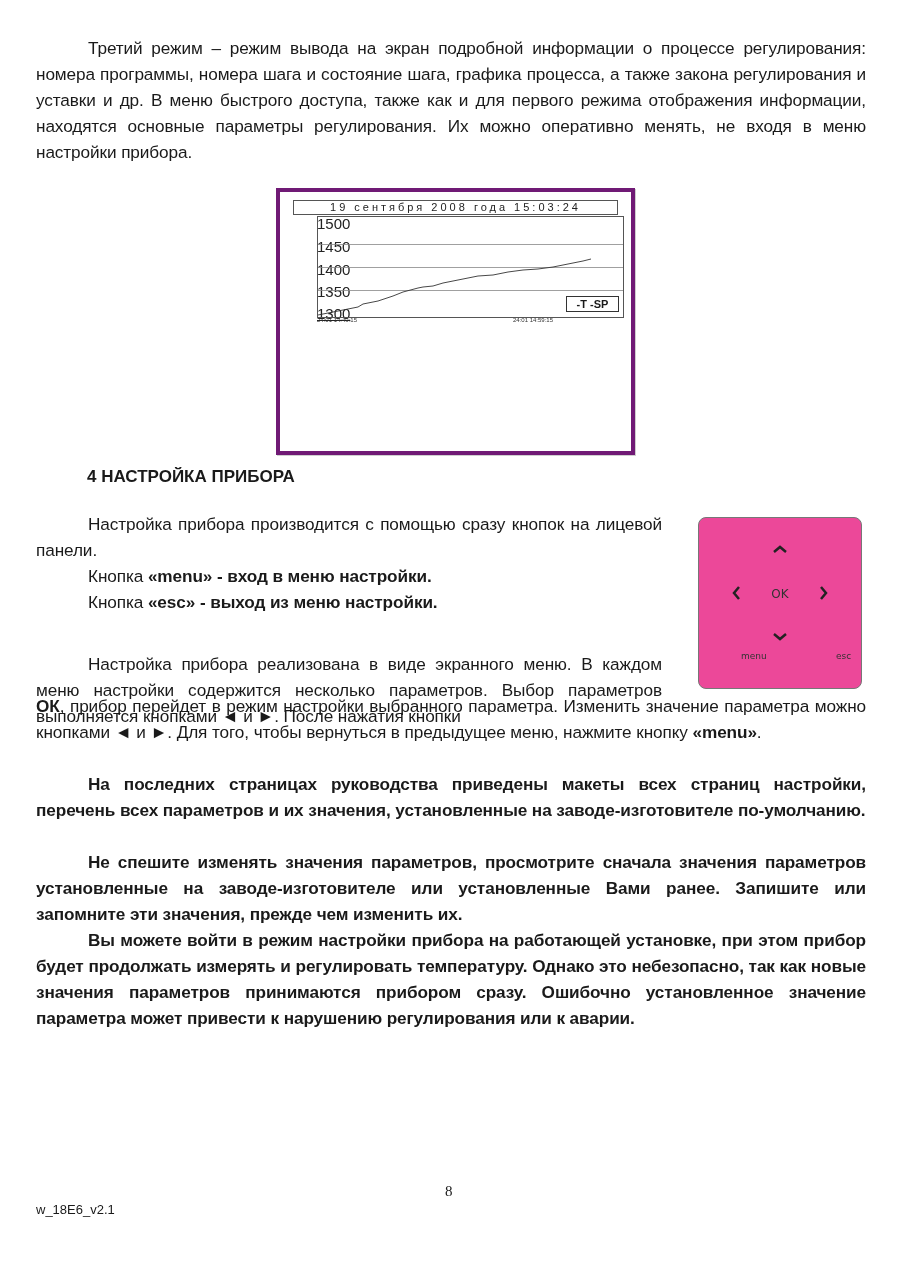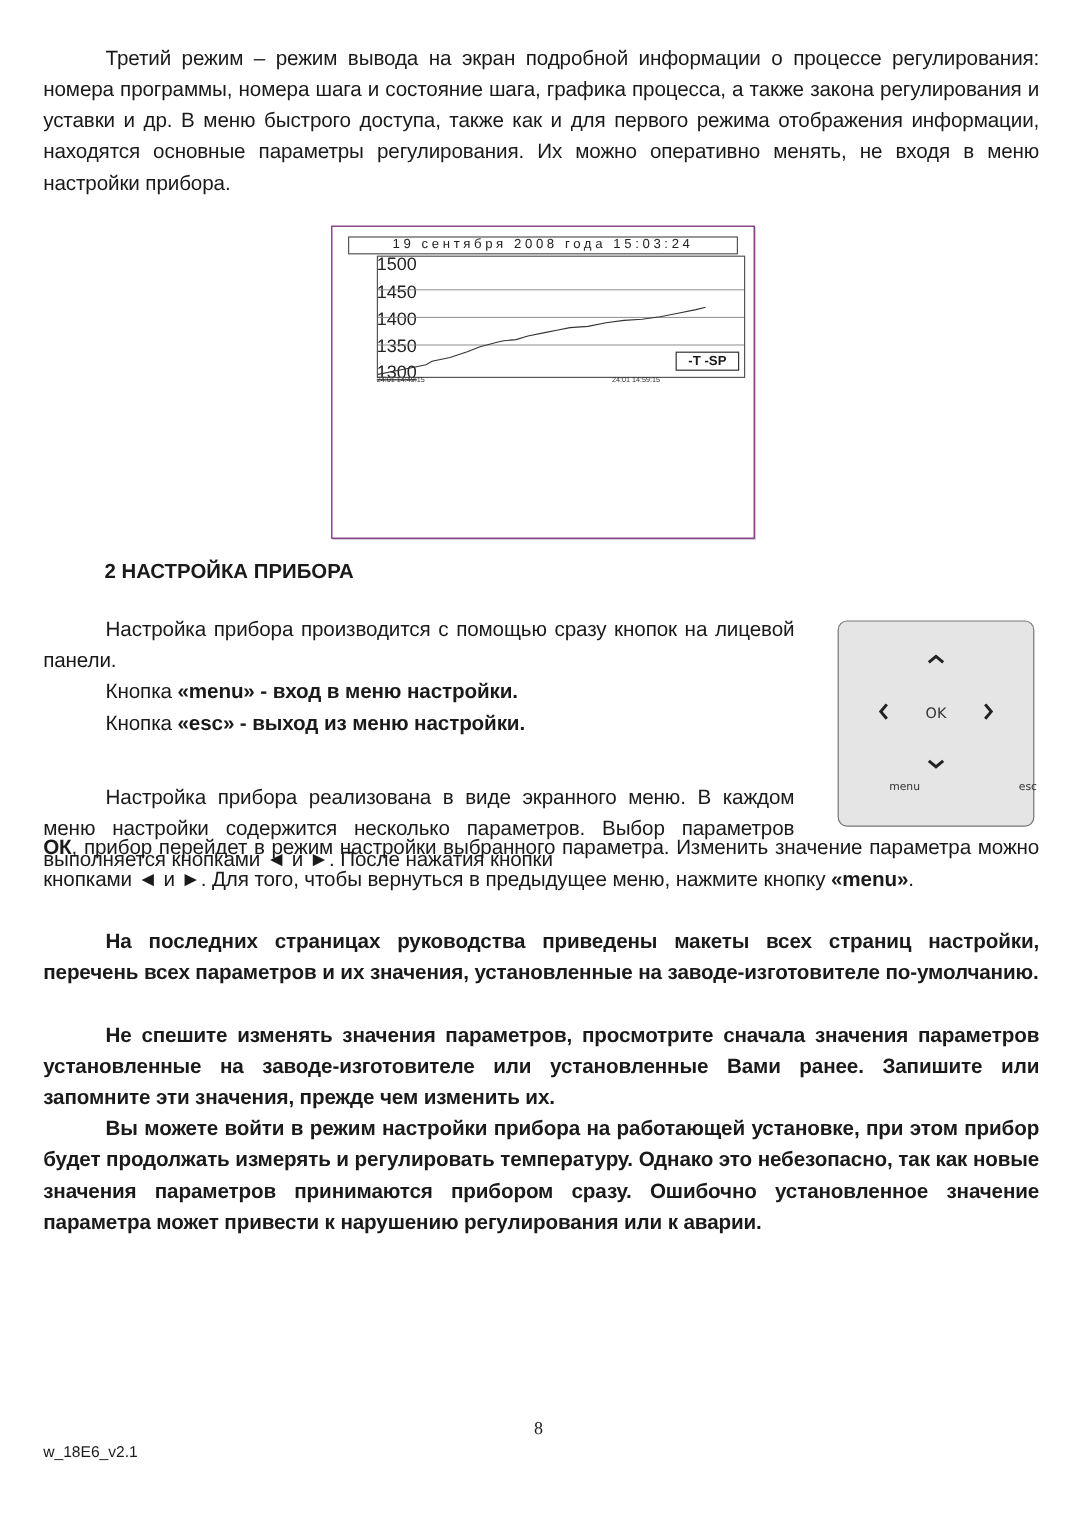--- a/index.html
+++ b/index.html
@@ -7,38 +7,38 @@
          font-family: "Liberation Sans", "DejaVu Sans", sans-serif; color: #1a1a1a; }
   .para { position: absolute; left: 36px; width: 830px; font-size: 17.2px; line-height: 26px;
           text-align: justify; text-align-last: left; margin: 0;
           font-family: "Liberation Sans Narrow", "Liberation Sans", sans-serif; letter-spacing: -0.1px; }
   .indent { text-indent: 52px; }
   .b { font-weight: bold; }
   .narrow { width: 626px; }
 
   
   .device { position: absolute; left: 276px; top: 188px; width: 351px; height: 259px;
-            border: 1px solid #701a75; box-shadow: 1px 1px 0 #cfcfcf; background: #fff; }
+            border: 4px solid #701a75; box-shadow: 1px 1px 0 #cfcfcf; background: #fff; }
   .date-bar { position: absolute; left: 13px; top: 8px; width: 323px; height: 13px;
               border: 1px solid #555; font-size: 11px; line-height: 13px; text-align: center;
               letter-spacing: 3px; color: #222; }
   .plot { position: absolute; left: 37px; top: 24px; width: 305px; height: 100px;
           border: 1px solid #555; }
   .ytick { position: absolute; left: 11px; font-size: 15px; color: #222; width: 26px; margin-left: 26px; }
   .xtick { position: absolute; font-size: 6px; color: #333; }
   .legend { position: absolute; left: 286px; top: 104px; width: 51px; height: 14px;
             border: 1px solid #333; font-size: 11px; font-weight: bold; line-height: 14px; text-align: center; }
   .info { position: absolute; left: 10px; top: 132px; width: 331px; height: 118px;
           border: 1px solid #555; }
   .info-line { position: absolute; font-size: 11.5px; color: #222; white-space: nowrap; }
   .box { position: absolute; border: 1px solid #333; font-size: 11px; padding-left: 8px; line-height: 14px; }
 
   
   .keypad { position: absolute; left: 698px; top: 517px; width: 162px; height: 170px;
-            border: 1px solid #777; border-radius: 8px; background: #e5e5e5; }
+            border: 1px solid #777; border-radius: 8px; background: #ec4899; }
   .key { position: absolute; color: #222; text-align: center; cursor: pointer; }
   .key svg { display: block; }
   .key-label { font-size: 12px; font-family: "DejaVu Sans", sans-serif; color: #333; }
   .key-small { font-size: 9px; font-family: "DejaVu Sans", sans-serif; color: #333; margin-left: 20px; }
 
   .heading { position: absolute; left: 87px; top: 467px; font-size: 17px; font-weight: bold;
              font-family: "Liberation Sans Narrow", "Liberation Sans", sans-serif; }
   .page-num { position: absolute; left: 445px; top: 1183px; font-size: 15px;
               font-family: "Liberation Serif", serif; }
   .doc-code { position: absolute; left: 36px; top: 1202px; font-size: 13px;
@@ -65,21 +65,21 @@
       <line x1="0" y1="73.5" x2="305" y2="73.5" stroke="#888" stroke-width="0.8"></line>
       <polyline fill="none" stroke="#333" stroke-width="0.9" points="0,98 15,95 30,92 40,90 45,87 60,84 75,79 85,75 100,71 105,70 115,69 125,66 140,63 150,61 160,59 175,58 190,55 205,53 220,52 235,50 250,47 265,44 273,42"></polyline>
     </svg>
   </div>
   <span class="xtick" style="left:37px;top:125px;">24:01 14:49:15</span>
   <span class="xtick" style="left:233px;top:125px;">24:01 14:59:15</span>
   <div class="legend">-T -SP</div>
 
 </div>
 
-<div class="heading">2 НАСТРОЙКА ПРИБОРА</div>
+<div class="heading">4 НАСТРОЙКА ПРИБОРА</div>
 
 <p class="para indent narrow" style="top:511px;">Настройка прибора производится с помощью сразу кнопок на лицевой панели.</p>
 <p class="para indent narrow" style="top:563px;"><span>Кнопка </span><span class="b">«menu» - вход в меню настройки.</span></p>
 <p class="para indent narrow" style="top:589px;"><span>Кнопка </span><span class="b">«esc» - выход из меню настройки.</span></p>
 <p class="para indent narrow" style="top:623px;margin-top:28px;">Настройка прибора реализована в виде экранного меню. В каждом меню настройки содержится несколько параметров. Выбор параметров выполняется кнопками ◄ и ►. После нажатия кнопки</p>
 <p class="para" style="top:693px;"><span class="b">ОК</span><span>, прибор перейдет в режим настройки выбранного параметра. Изменить значение параметра можно кнопками ◄ и ►. Для того, чтобы вернуться в предыдущее меню, нажмите кнопку </span><span class="b">«menu»</span><span>.</span></p>
 
 <div class="keypad">
   <div class="key" style="left:73px;top:26px;">
     <svg width="16" height="10" viewBox="0 0 16 10">
@@ -96,21 +96,21 @@
     <svg width="10" height="16" viewBox="0 0 10 16">
         <polyline points="2,2 7,8 2,14" fill="none" stroke="#222" stroke-width="2.5"></polyline>
       </svg>
   </div>
   <div class="key" style="left:73px;top:114px;">
     <svg width="16" height="10" viewBox="0 0 16 10">
         <polyline points="2,2 8,7 14,2" fill="none" stroke="#222" stroke-width="2.5"></polyline>
       </svg>
   </div>
   <div class="key key-small" style="left:22px;top:133px;">menu</div>
-  <div class="key key-small" style="left:130px;top:133px;">esc</div>
+  <div class="key key-small" style="left:117px;top:133px;">esc</div>
 </div>
 
 <p class="para indent b" style="top:771px;">На последних страницах руководства приведены макеты всех страниц настройки, перечень всех параметров и их значения, установленные на заводе-изготовителе по-умолчанию.</p>
 <p class="para indent b" style="top:849px;">Не спешите изменять значения параметров, просмотрите сначала значения параметров установленные на заводе-изготовителе или установленные Вами ранее. Запишите или запомните эти значения, прежде чем изменить их.</p>
 <p class="para indent b" style="top:927px;">Вы можете войти в режим настройки прибора на работающей установке, при этом прибор будет продолжать измерять и регулировать температуру. Однако это небезопасно, так как новые значения параметров принимаются прибором сразу. Ошибочно установленное значение параметра может привести к нарушению регулирования или к аварии.</p>
 
 <div class="page-num">8</div>
 <div class="doc-code">w_18E6_v2.1</div>
 
 </body></html>

